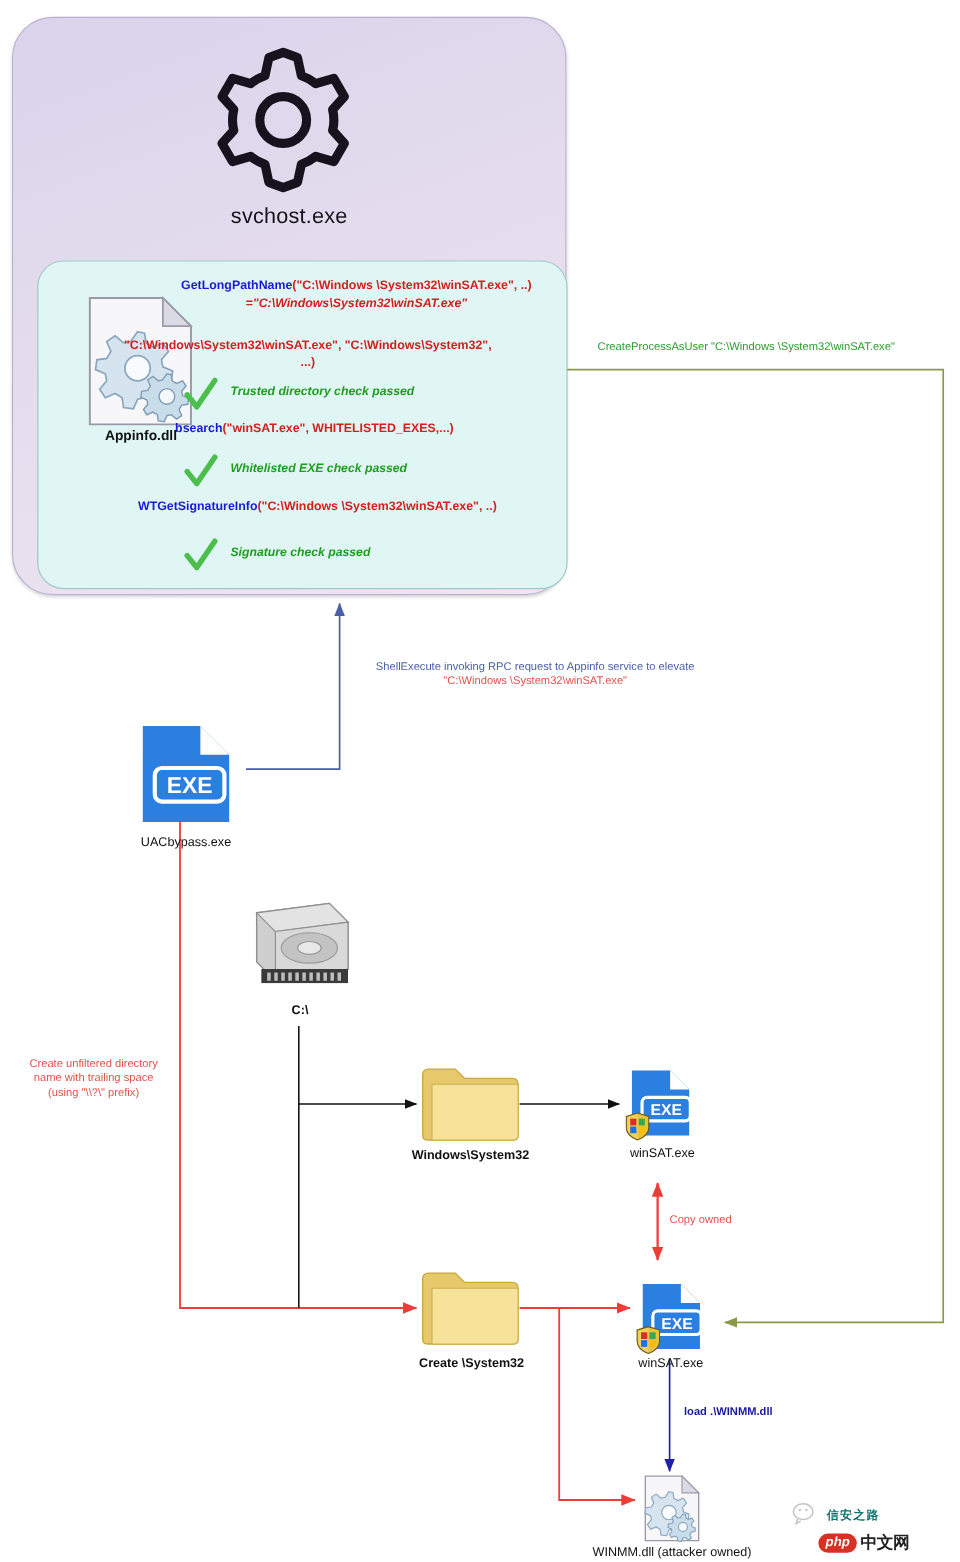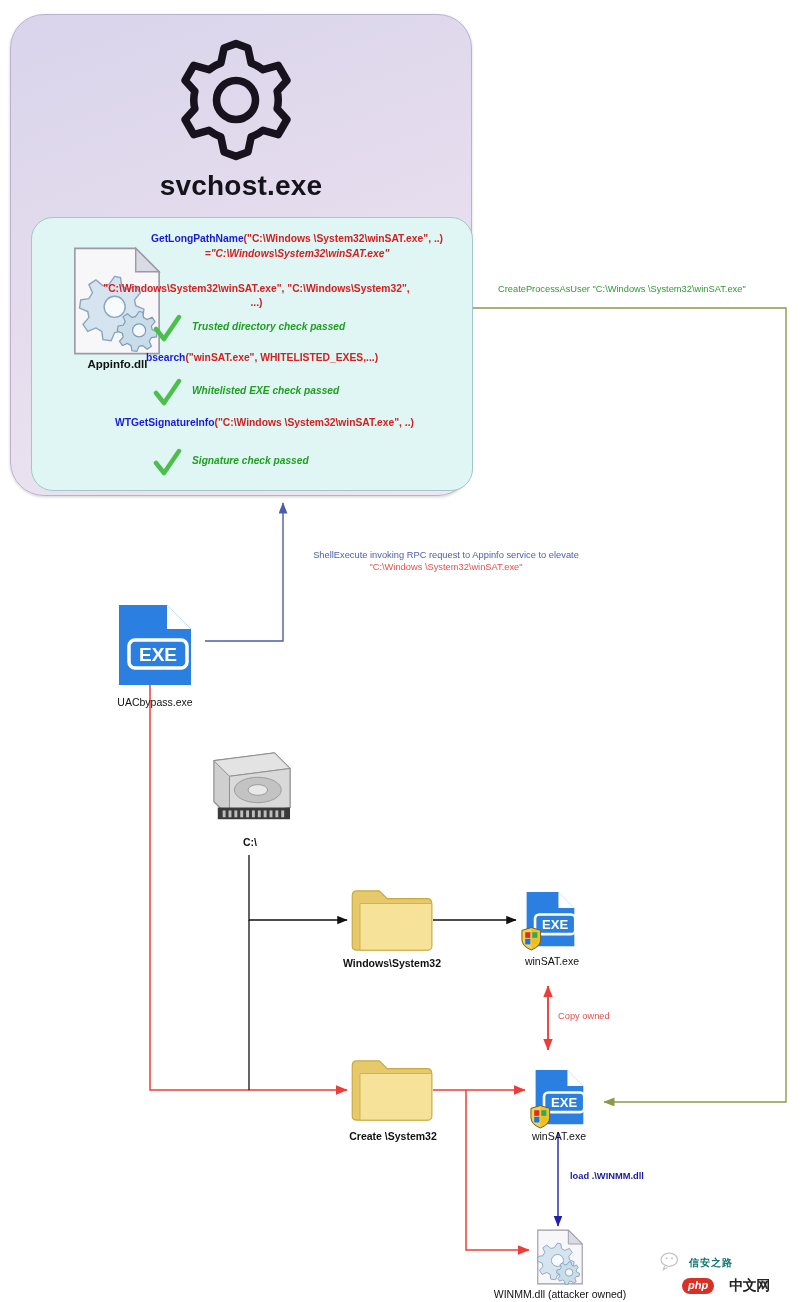--- a/index.html
+++ b/index.html
@@ -38,22 +38,22 @@
     top: 20px;
     width: 130px;
     height: 130px;
   }
   .svchost-title {
     position: absolute;
     left: 10px;
     top: 155px;
     width: 440px;
     text-align: center;
-    font-size: 28px;
-    font-weight: bold;
+    font-size: 18px;
+    font-weight: normal;
     color: #14121a;
     letter-spacing: .2px;
   }
   
   .appinfo-panel {
     position: absolute;
     left: 20px;
     top: 202px;
     width: 440px;
     height: 272px;
@@ -182,21 +182,21 @@
     font-weight: bold;
     font-style: italic;
     border-radius: 9px;
     padding: 1px 6px 2px 6px;
     line-height: 13px;
   }
   .wm-php .cn {
     color: #222;
     font-size: 14px;
     font-weight: bold;
-    margin-left: 15px;
+    margin-left: 3px;
     letter-spacing: -.5px;
   }
 </style>
 </head>
 <body>
 
 <div id="stage">
 
   <svg class="overlay" viewBox="0 0 800 1302">
     <defs>
@@ -340,20 +340,23 @@
     <svg viewBox="0 0 84 84" width="84" height="84">
       <path d="M6 2 L54 2 L78 26 L78 82 L6 82 Z" fill="#2a7fe0"></path>
       <path d="M54 2 L54 26 L78 26 Z" fill="#ffffff"></path>
       <path d="M54 4 L54 26 L76 26 Z" fill="#2a7fe0" opacity="0"></path>
       <rect x="16" y="37" width="58" height="28" rx="6" fill="#2a7fe0" stroke="#ffffff" stroke-width="3.5"></rect>
       <text x="45" y="58" font-family="Liberation Sans, sans-serif" font-size="19" font-weight="bold" fill="#ffffff" text-anchor="middle">EXE</text>
     </svg>
   </div>
   <div class="node-label thin" style="left:92px; top:696px; width:126px;">UACbypass.exe</div>
 
+  <div class="annot red left" style="left:8px; top:880px; width:140px; text-align:center;">Create unfiltered directory
+name with trailing space
+(using "\\?\" prefix)</div>
 
   <div class="icon-abs" style="left:206px; top:747px;">
     <svg viewBox="0 0 90 84" width="88" height="82">
       <path d="M8 14 L70 6 L86 22 L86 62 L24 72 L8 56 Z" fill="#cfcfcf" stroke="#8e8e8e" stroke-width="1.2"></path>
       <path d="M8 14 L70 6 L86 22 L24 30 Z" fill="#e3e3e3" stroke="#8e8e8e" stroke-width="1"></path>
       <path d="M24 30 L86 22 L86 62 L24 72 Z" fill="#d9d9d9" stroke="#8e8e8e" stroke-width="1"></path>
       <ellipse cx="53" cy="44" rx="24" ry="13" fill="#c3c3c3" stroke="#9a9a9a" stroke-width="1"></ellipse>
       <ellipse cx="53" cy="44" rx="10" ry="5.5" fill="#e8e8e8" stroke="#9a9a9a" stroke-width="1"></ellipse>
       <rect x="12" y="62" width="74" height="12" fill="#3a3a3a"></rect>
       <g fill="#bdbdbd">

